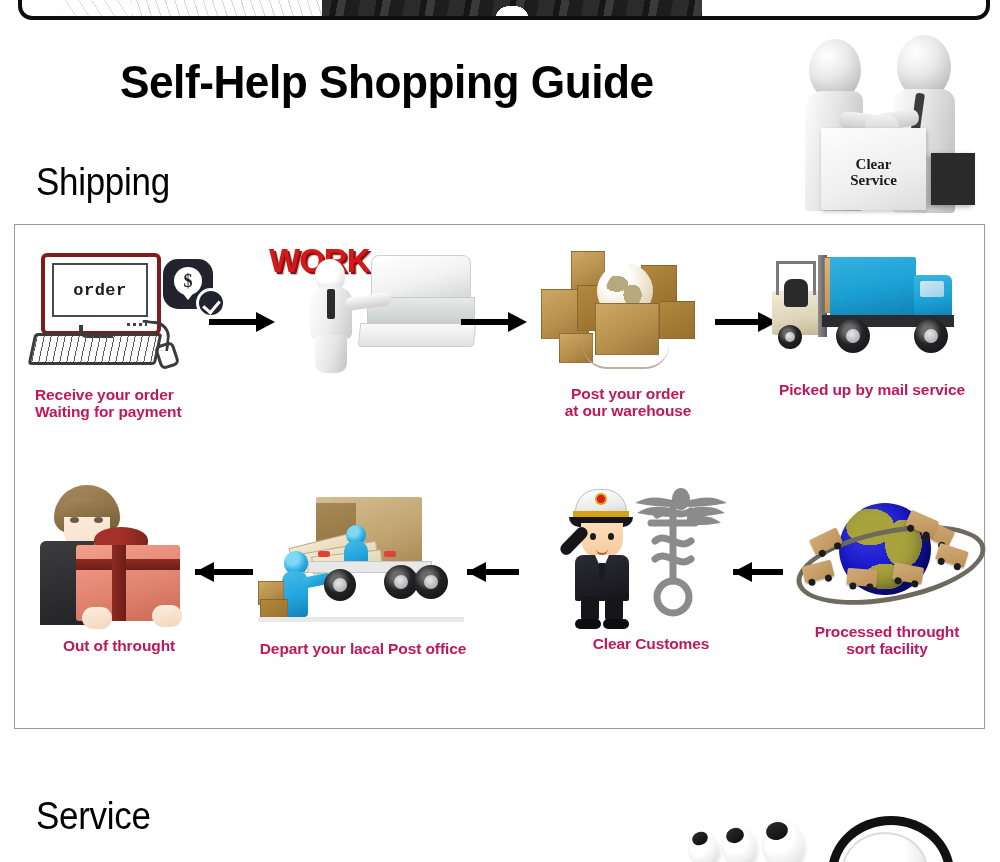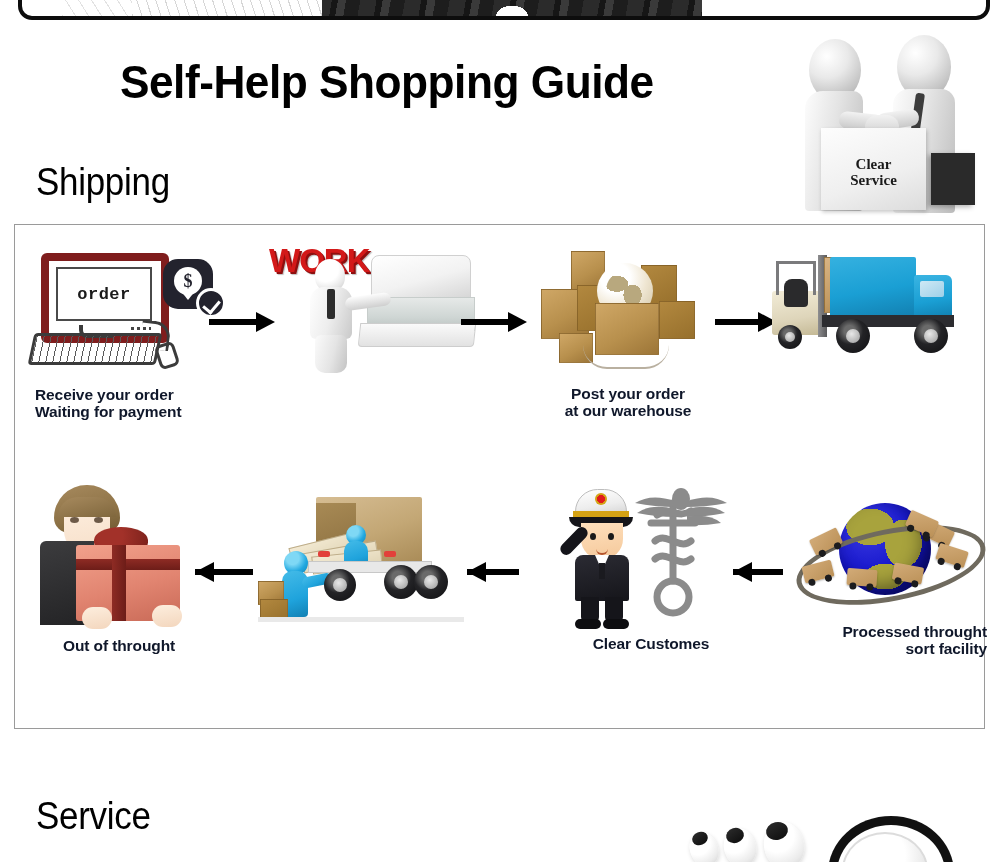--- a/index.html
+++ b/index.html
@@ -135,21 +135,21 @@
     text-align: center;
   }
   .step-art {
     position: relative;
     margin: 0 auto;
   }
   .step-label {
     font-size: 15.5px;
     font-weight: 700;
     line-height: 17px;
-    color: #0f172a;
+    color: #be185d;
     white-space: pre-line;
     letter-spacing: -0.1px;
   }
   .step-label.left-al { text-align: left; }
 
   
   .arrow {
     position: absolute;
     height: 20px;
   }
@@ -168,21 +168,21 @@
   }
   .arrow.right .head { right: 0; border-left: 19px solid #000; }
   .arrow.left  .head { left: 0;  border-right: 19px solid #000; }
   .arrow.right .shaft { left: 0; }
   .arrow.left  .shaft { right: 0; }
 
   
   .mon-outer {
     position: absolute; left: 18px; top: 6px;
     width: 112px; height: 74px;
-    border: 8px solid #7f1d1d; border-radius: 6px;
+    border: 4px solid #7f1d1d; border-radius: 6px;
     background: #fff;
   }
   .mon-inner {
     position: absolute; left: 7px; top: 6px;
     width: 92px; height: 50px;
     border: 2px solid #4a4a4a;
     background: #fff;
     display: flex; align-items: center; justify-content: center;
   }
   .mon-text {
@@ -788,23 +788,24 @@
       <div class="forklift-mast"></div>
       <div class="forklift-box"></div>
       <div class="btruck-body"></div>
       <div class="btruck-cab"></div>
       <div class="btruck-win"></div>
       <div class="btruck-chassis"></div>
       <div class="wheel" style="left:6px;top:76px;width:24px;height:24px;"></div>
       <div class="wheel" style="left:64px;top:70px;width:34px;height:34px;"></div>
       <div class="wheel" style="left:142px;top:70px;width:34px;height:34px;"></div>
     </div>
-  </div>
-
-  <div class="step" style="left:772px;top:268px;width:200px;text-align:right;">
+    <div class="step-label" style="margin-top:10px;width:218px;">Picked up by mail service</div>
+  </div>
+
+  <div class="step" style="left:772px;top:268px;width:200px;">
     <div class="step-art" style="width:196px;height:120px;">
       <div class="earth"></div>
       <div class="orbit"></div>
       <div class="mini-truck" style="left:14px;top:70px;transform:rotate(-14deg);"></div>
       <div class="mini-truck" style="left:22px;top:40px;transform:rotate(-26deg);"></div>
       <div class="mini-truck" style="left:58px;top:76px;transform:rotate(4deg);"></div>
       <div class="mini-truck" style="left:104px;top:72px;transform:rotate(10deg);"></div>
       <div class="mini-truck" style="left:134px;top:32px;transform:rotate(26deg);"></div>
       <div class="mini-truck" style="left:148px;top:54px;transform:rotate(18deg);"></div>
       <div class="mini-truck" style="left:118px;top:22px;transform:rotate(24deg);"></div>
@@ -879,20 +880,21 @@
       <div class="box" style="left:0px;top:94px;width:26px;height:24px;"></div>
       <div class="box dark" style="left:2px;top:112px;width:28px;height:22px;"></div>
       <div class="ptruck-chassis"></div>
       <div class="ptruck-light" style="left:60px;"></div>
       <div class="ptruck-light" style="left:126px;"></div>
       <div class="wheel" style="left:66px;top:82px;width:32px;height:32px;"></div>
       <div class="wheel" style="left:126px;top:78px;width:34px;height:34px;"></div>
       <div class="wheel" style="left:156px;top:78px;width:34px;height:34px;"></div>
       <div style="position:absolute;left:0;top:130px;width:206px;height:5px;background:#e9e9e9;"></div>
     </div>
+    <div class="step-label" style="margin-top:8px;width:240px;">Depart your lacal Post office</div>
   </div>
 
   <div class="arrow left" style="left:180px;top:337px;width:76px;">
     <div class="shaft" style="width:58px;"></div>
       <div class="head"></div>
   </div>
 
   <div class="step" style="left:4px;top:258px;width:200px;">
     <div class="step-art" style="width:190px;height:150px;">
       <div class="gf-hair"></div>

